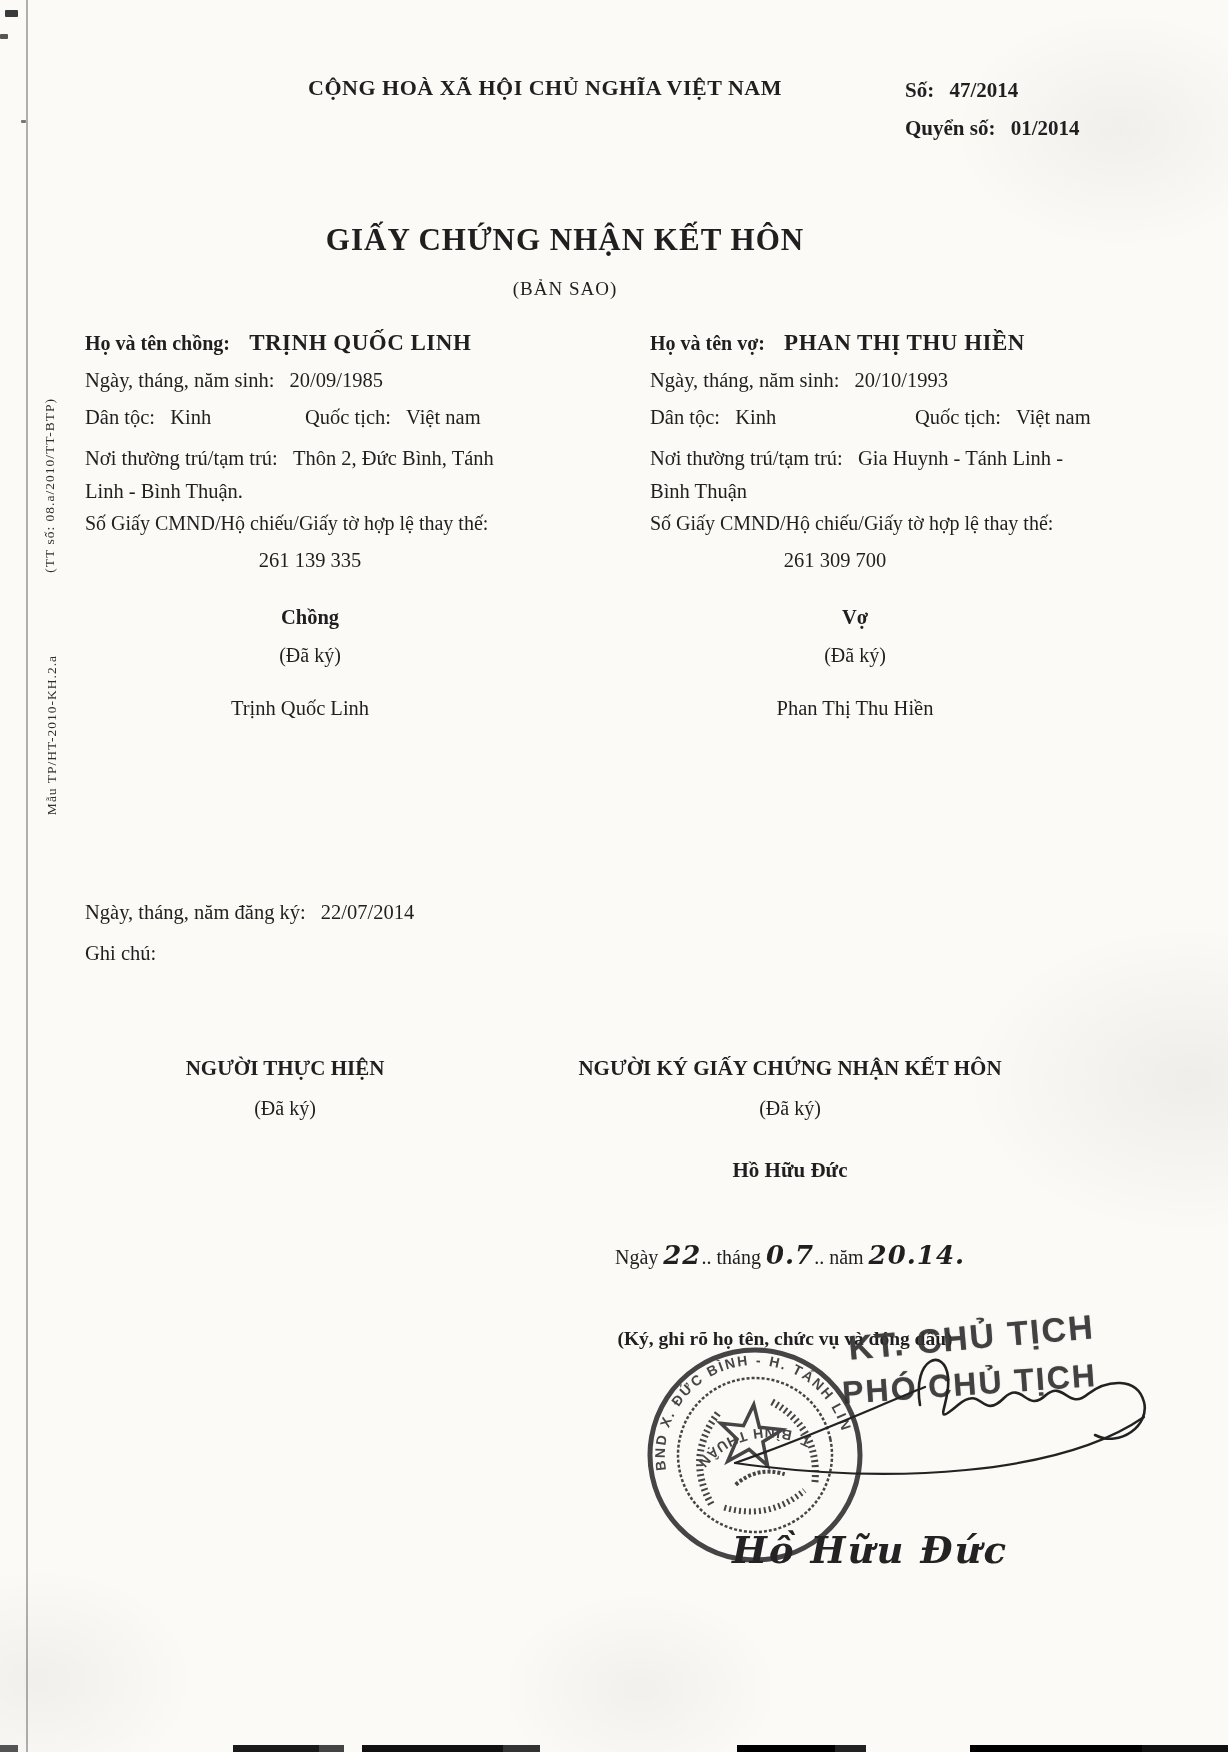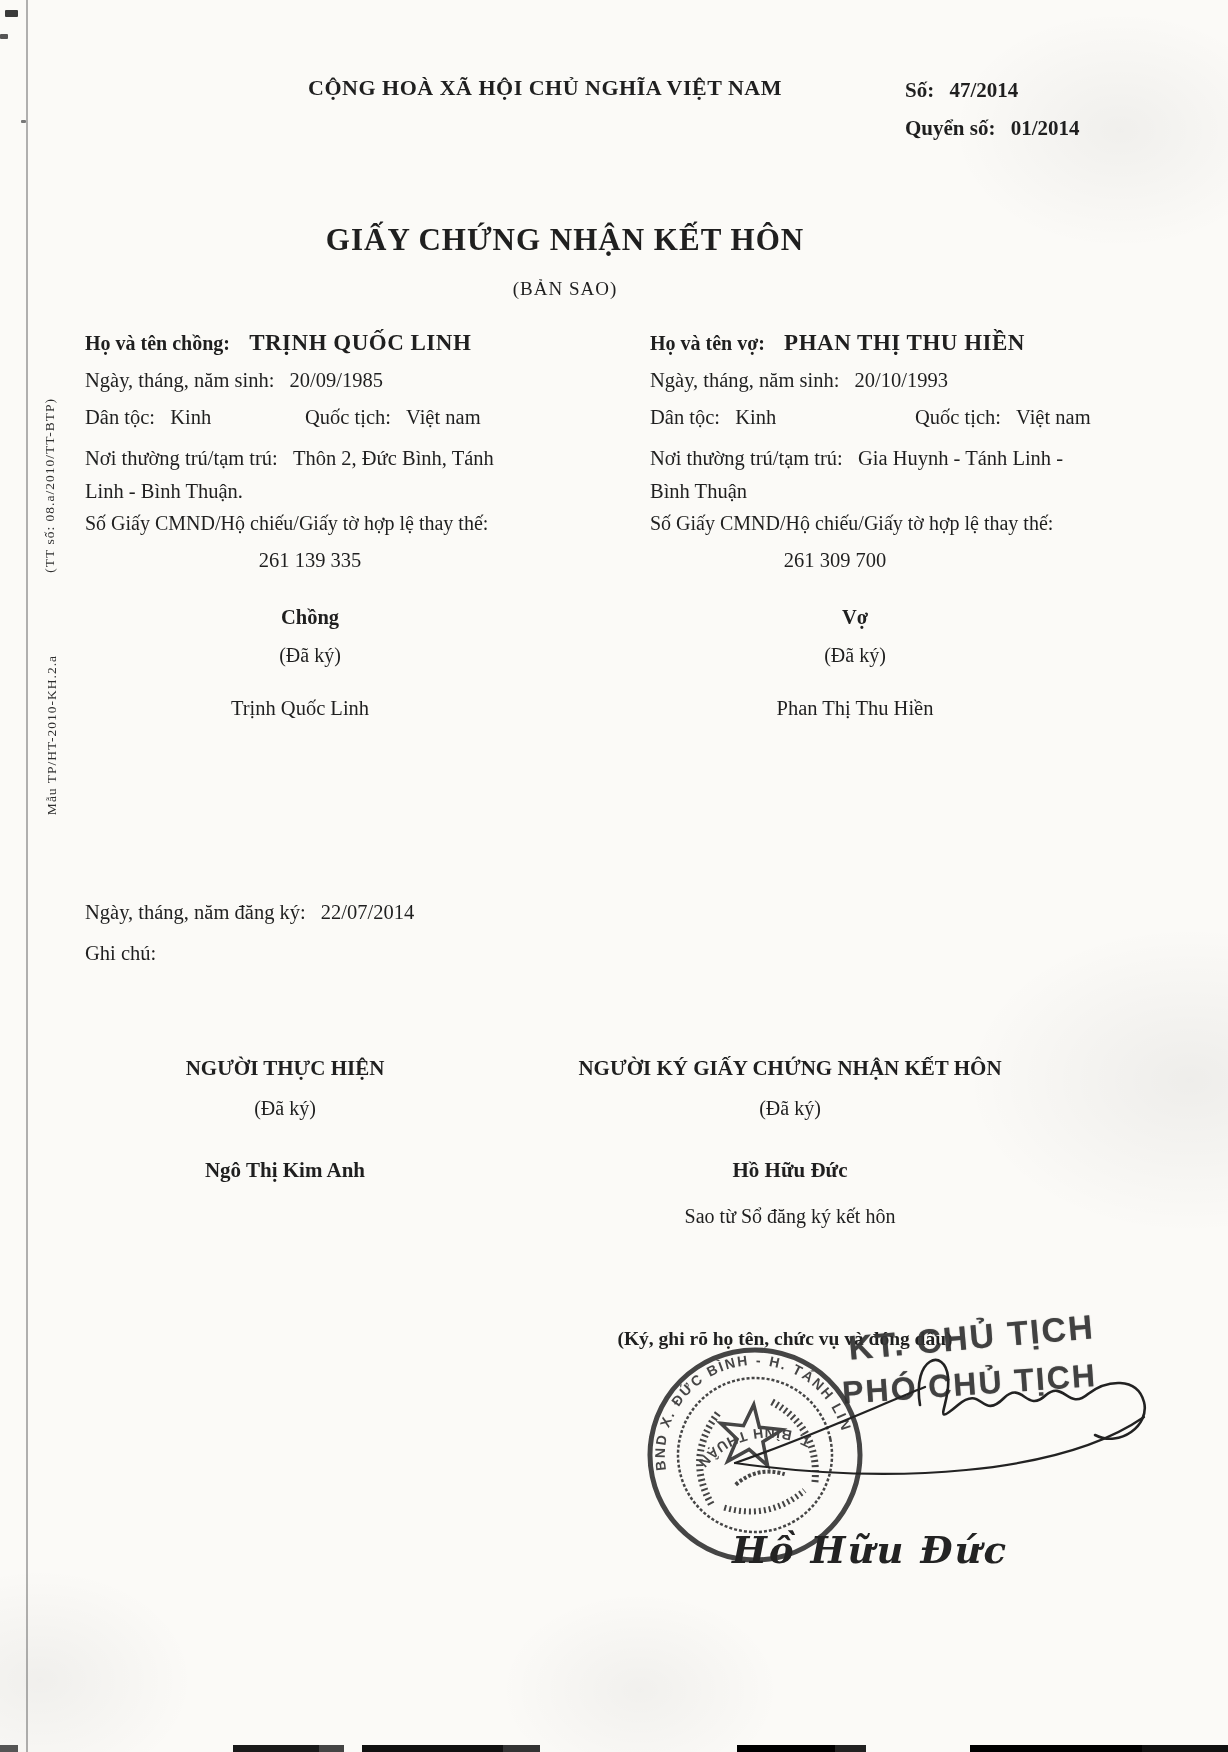--- a/index.html
+++ b/index.html
@@ -131,27 +131,33 @@
   <div class="line ctr" style="left:640px;top:697px;width:430px;">Phan Thị Thu Hiền</div>
 
   <div class="line" style="left:85px;top:901px;">
     <span>Ngày, tháng, năm đăng ký:</span>
     <span class="val">22/07/2014</span>
   </div>
   <div class="line" style="left:85px;top:942px;">Ghi chú:</div>
 
   <div class="line b ctr" style="left:110px;top:1056px;width:350px;font-size:21px;">NGƯỜI THỰC HIỆN</div>
   <div class="line ctr" style="left:110px;top:1097px;width:350px;font-size:20px;">(Đã ký)</div>
-  <div class="line b ctr" style="left:110px;top:1158px;width:350px;font-size:21px;">Ngô Thị Kim Anh</div>
 
   <div class="line b ctr" style="left:550px;top:1056px;width:480px;font-size:21px;">NGƯỜI KÝ GIẤY CHỨNG NHẬN KẾT HÔN</div>
   <div class="line ctr" style="left:550px;top:1097px;width:480px;font-size:20px;">(Đã ký)</div>
   <div class="line b ctr" style="left:550px;top:1158px;width:480px;font-size:21px;">Hồ Hữu Đức</div>
 
-  <div class="line ctr" style="left:545px;top:1205px;width:490px;font-size:20px;">Sao từ Sổ đăng ký kết hôn</div>
+  <div class="line ctr" style="left:545px;top:1240px;width:490px;font-size:20px;">
+    <span>Ngày</span>
+    <span class="hand">22</span><span>..</span>
+    <span>tháng</span>
+    <span class="hand">0.7</span><span>..</span>
+    <span>năm</span>
+    <span class="hand">20.14.</span>
+  </div>
   <div class="line ctr" style="left:490px;top:1328px;width:590px;font-size:19.5px;font-weight:bold;">(Ký, ghi rõ họ tên, chức vụ và đóng dấu)</div>
 
   <div class="stamp" style="left:848px;top:1318px;font-size:34px;transform:rotate(-5deg);">KT. CHỦ TỊCH</div>
   <div class="stamp" style="left:842px;top:1366px;font-size:32px;transform:rotate(-4deg);">PHÓ CHỦ TỊCH</div>
 
   <svg class="abs" style="left:642px;top:1342px;transform:rotate(-12deg);opacity:0.88;" width="226" height="226" viewBox="0 0 226 226">
     <circle cx="113" cy="113" r="105" fill="none" stroke="#2d2d2d" stroke-width="5"></circle>
     <circle cx="113" cy="113" r="77" fill="none" stroke="#2d2d2d" stroke-width="2.5" stroke-dasharray="3 2"></circle>
     <path id="sealArcTop" d="M23,113 A90,90 0 0,1 203,113" fill="none"></path>
     <path id="sealArcBottom" d="M198,146 A91,91 0 0,0 28,146" fill="none"></path>

